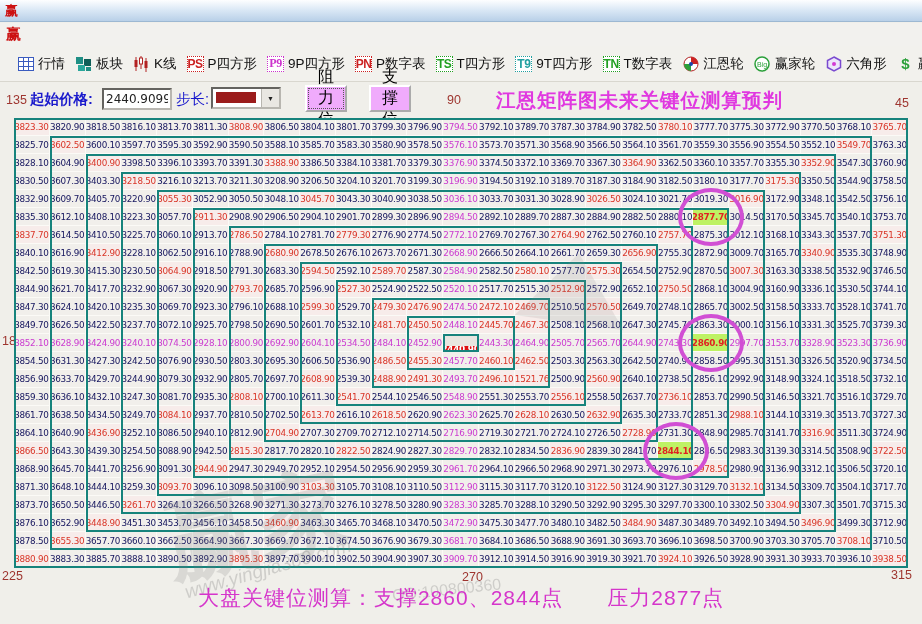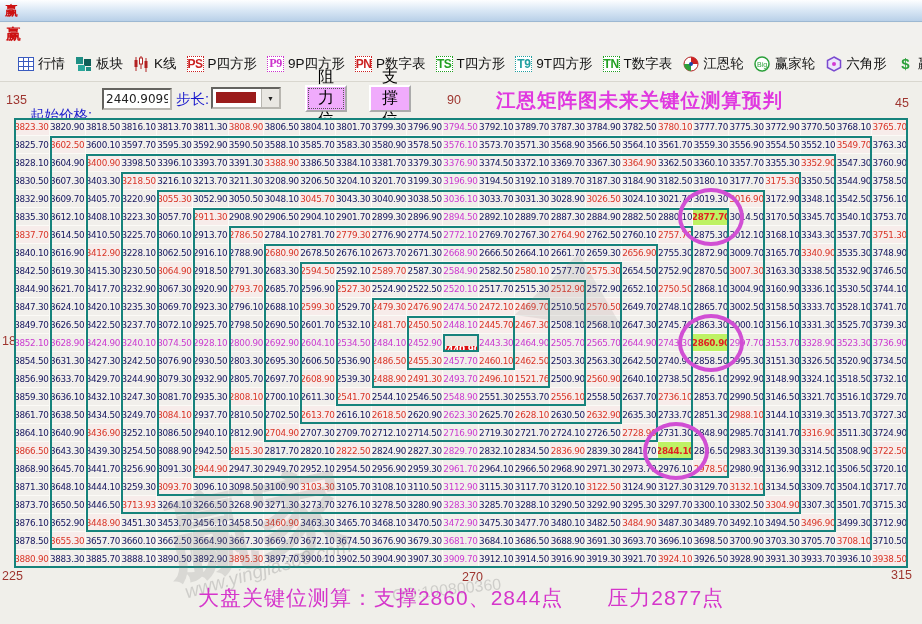--- a/index.html
+++ b/index.html
@@ -192,21 +192,21 @@
       <span class="tool-item">
         <span class="ticon">
           <span class="dollar">$</span>
         </span>
         <span class="tlabel">赢家服务</span>
       </span>
     </span>
 </div>
 
 <span class="angle-label" style="left:6px;top:93px;">135</span>
-<span class="lbl-blue" style="left:30px;top:106px;">起始价格:</span>
+<span class="lbl-blue" style="left:30px;top:90px;font-weight:bold;">起始价格:</span>
 <input class="start-input" value="2440.9099" style="">
 <span class="lbl-blue" style="left:176px;top:90px;">步长:</span>
 <div class="step-combo">
   <div class="step-swatch" style="background: rgb(155, 28, 28);"></div>
   <div class="combo-btn">▼</div>
 </div>
 <button class="push-btn focused" style="left:305px;">阻力位</button>
 <button class="push-btn" style="left:369px;">支撑位</button>
 <span class="angle-label" style="left:447px;top:93px;">90</span>
 <span class="matrix-heading">江恩矩阵图未来关键位测算预判</span>
@@ -740,21 +740,21 @@
       <div class="cell">3127.30</div>
       <div class="cell">3129.70</div>
       <div class="cell red">3132.10</div>
       <div class="cell">3134.50</div>
       <div class="cell">3309.70</div>
       <div class="cell">3504.10</div>
       <div class="cell">3717.70</div>
       <div class="cell">3873.70</div>
       <div class="cell">3650.50</div>
       <div class="cell">3446.50</div>
-      <div class="cell red">3713.93</div>
+      <div class="cell red">3261.70</div>
       <div class="cell">3264.10</div>
       <div class="cell">3266.50</div>
       <div class="cell">3268.90</div>
       <div class="cell">3271.30</div>
       <div class="cell">3273.70</div>
       <div class="cell">3276.10</div>
       <div class="cell">3278.50</div>
       <div class="cell">3280.90</div>
       <div class="cell magenta">3283.30</div>
       <div class="cell">3285.70</div>

